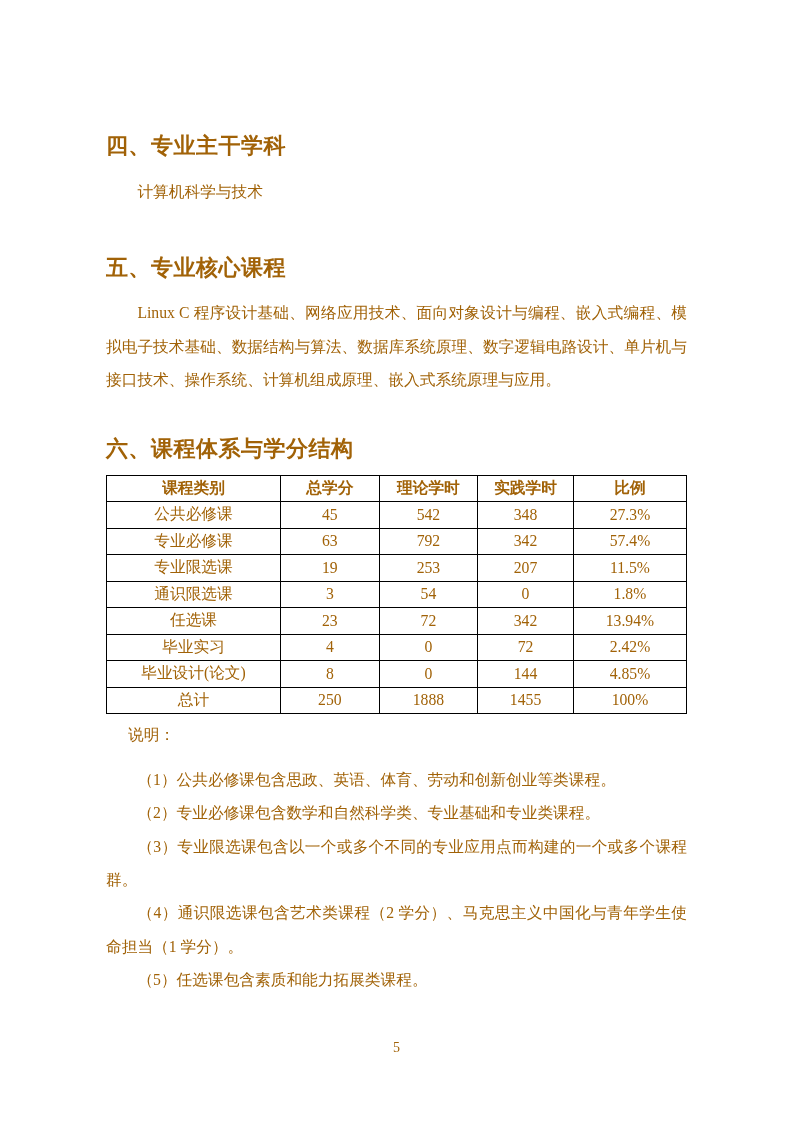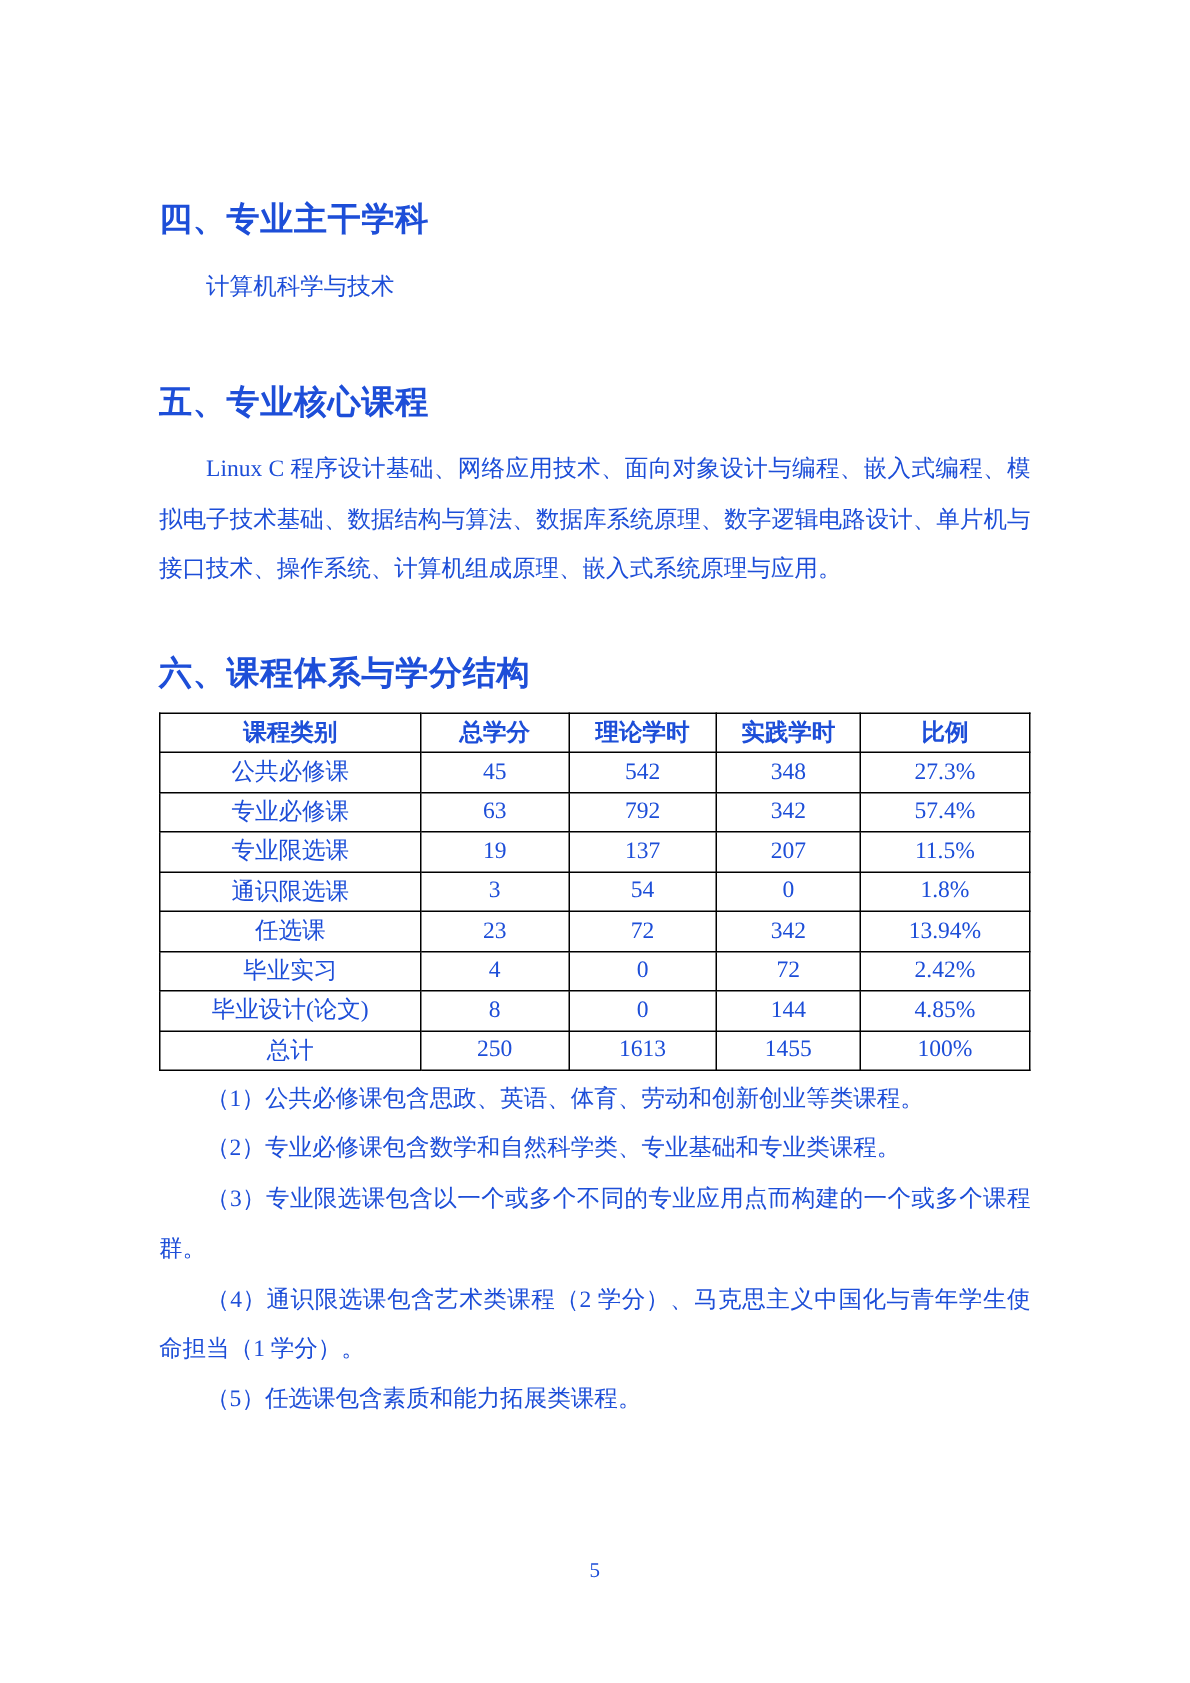--- a/index.html
+++ b/index.html
@@ -8,21 +8,21 @@
     background: #ffffff;
   }
   .page {
     position: relative;
     width: 793px;
     height: 1122px;
     background: #ffffff;
     box-sizing: border-box;
     padding-top: 131px;
     overflow: hidden;
-    color: #1d4ed8;
+    color: #a16207;
     font-family: "Liberation Serif", "DejaVu Serif", serif;
   }
   .content {
     margin-left: 106px;
     width: 581px;
   }
   .heading {
     font-family: "Liberation Sans", "DejaVu Sans", sans-serif;
     font-weight: bold;
     font-size: 22px;
@@ -142,21 +142,21 @@
         <tr>
           <td>专业必修课</td>
           <td>63</td>
           <td>792</td>
           <td>342</td>
           <td>57.4%</td>
         </tr>
         <tr>
           <td>专业限选课</td>
           <td>19</td>
-          <td>137</td>
+          <td>253</td>
           <td>207</td>
           <td>11.5%</td>
         </tr>
         <tr>
           <td>通识限选课</td>
           <td>3</td>
           <td>54</td>
           <td>0</td>
           <td>1.8%</td>
         </tr>
@@ -177,27 +177,28 @@
         <tr>
           <td>毕业设计(论文)</td>
           <td>8</td>
           <td>0</td>
           <td>144</td>
           <td>4.85%</td>
         </tr>
         <tr>
           <td>总计</td>
           <td>250</td>
-          <td>1613</td>
+          <td>1888</td>
           <td>1455</td>
           <td>100%</td>
         </tr>
       </tbody>
     </table>
 
+    <p class="notes-label">说明：</p>
 
     <div class="notes">
       <p class="note-item">（1）公共必修课包含思政、英语、体育、劳动和创新创业等类课程。</p>
       <p class="note-item">（2）专业必修课包含数学和自然科学类、专业基础和专业类课程。</p>
       <p class="note-item">（3）专业限选课包含以一个或多个不同的专业应用点而构建的一个或多个课程群。</p>
       <p class="note-item">（4）通识限选课包含艺术类课程（2 学分）、马克思主义中国化与青年学生使命担当（1 学分）。</p>
       <p class="note-item">（5）任选课包含素质和能力拓展类课程。</p>
     </div>
 
   </div>

